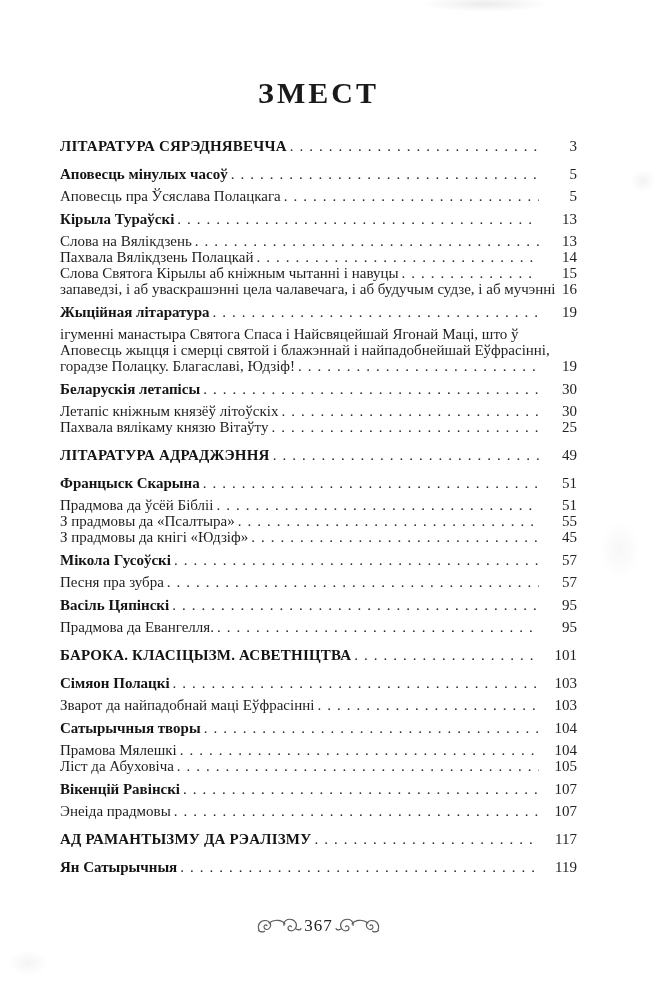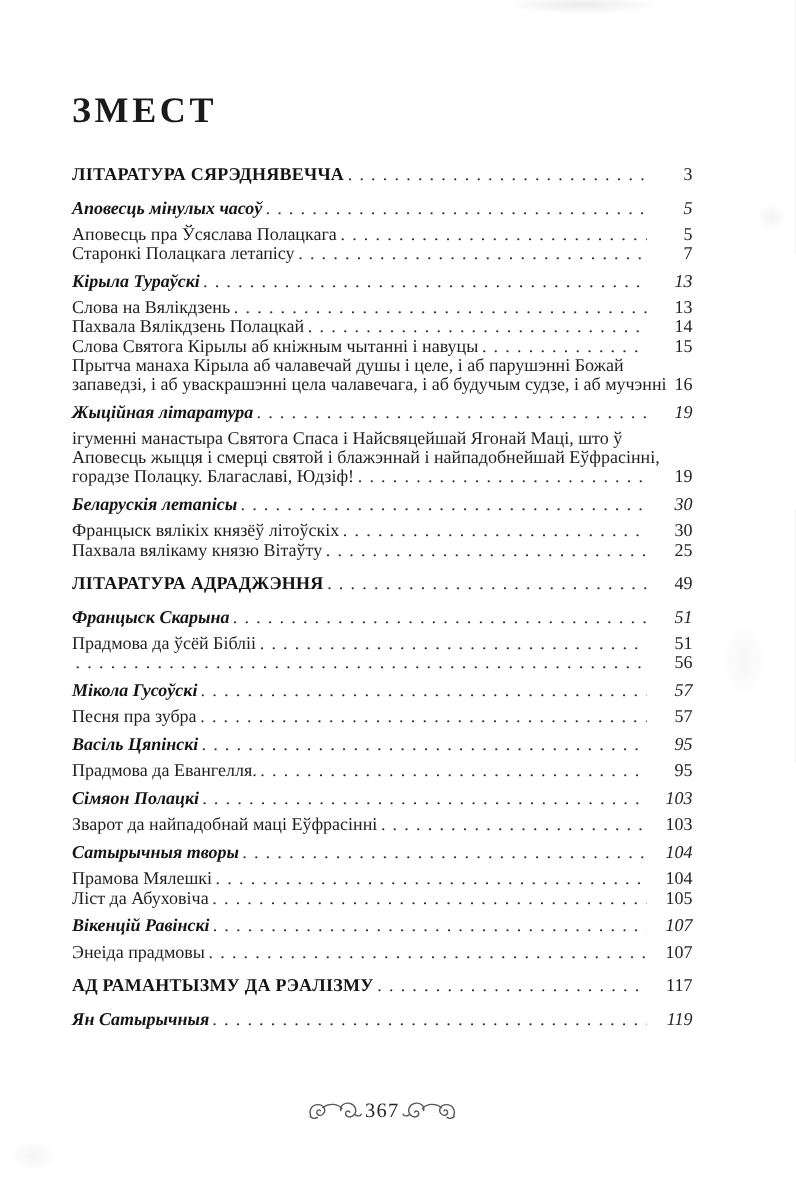--- a/index.html
+++ b/index.html
@@ -14,20 +14,21 @@
     font-family: "Liberation Serif", "DejaVu Serif", serif;
     color: #1e1e1e;
     overflow: hidden;
   }
   .toc-title {
     margin: 0 0 16px 0;
     font-size: 30px;
     line-height: 34px;
     font-weight: 700;
     letter-spacing: 3px;
+    text-align: center;
     color: #1a1a1a;
   }
   .toc {
     display: flex;
     flex-direction: column;
     font-size: 15px;
     line-height: 16px;
   }
   .toc-row {
     display: flex;
@@ -55,21 +56,21 @@
     padding-left: 4px;
     color: #222;
   }
   .pre-line {
     white-space: nowrap;
     min-width: 0;
   }
   
   .section { margin-top: 12px; margin-bottom: 5px; }
   .section .label, .section.pre-line { font-weight: 700; letter-spacing: 0.2px; color: #141414; }
-  .author { margin-top: 7px; margin-bottom: 6px; font-style: italic; }
+  .author { margin-top: 7px; margin-bottom: 6px; }
   .author .label, .author.pre-line { font-weight: 700; color: #141414; }
   .work { margin: 0; }
 
   .footer {
     position: absolute;
     left: 60px;
     width: 517px;
     top: 916px;
     display: flex;
     align-items: center;
@@ -114,46 +115,40 @@
       <div class="toc-row author">
     <span class="label">Аповесць мінулых часоў</span>
     <span class="dots"></span>
     <span class="num">5</span>
   </div>
       <div class="toc-row work">
     <span class="label">Аповесць пра Ўсяслава Полацкага</span>
     <span class="dots"></span>
     <span class="num">5</span>
   </div>
-      <div class="toc-row work">
-    <span class="label">Старонкі Полацкага летапісу</span>
-    <span class="dots"></span>
-    <span class="num">7</span>
-  </div>
       <div class="toc-row author">
     <span class="label">Кірыла Тураўскі</span>
     <span class="dots"></span>
     <span class="num">13</span>
   </div>
       <div class="toc-row work">
     <span class="label">Слова на Вялікдзень</span>
     <span class="dots"></span>
     <span class="num">13</span>
   </div>
       <div class="toc-row work">
     <span class="label">Пахвала Вялікдзень Полацкай</span>
     <span class="dots"></span>
     <span class="num">14</span>
   </div>
       <div class="toc-row work">
     <span class="label">Слова Святога Кірылы аб кніжным чытанні і навуцы</span>
     <span class="dots"></span>
     <span class="num">15</span>
   </div>
-      <div class="pre-line work first-pre">Прытча манаха Кірыла аб чалавечай душы і целе, і аб парушэнні Божай</div>
       <div class="toc-row work continuation">
     <span class="label">запаведзі, і аб уваскрашэнні цела чалавечага, і аб будучым судзе, і аб мучэнні</span>
     <span class="dots"></span>
     <span class="num">16</span>
   </div>
       <div class="toc-row author">
     <span class="label">Жыційная літаратура</span>
     <span class="dots"></span>
     <span class="num">19</span>
   </div>
@@ -163,21 +158,21 @@
     <span class="label">горадзе Полацку. Благаславі, Юдзіф!</span>
     <span class="dots"></span>
     <span class="num">19</span>
   </div>
       <div class="toc-row author">
     <span class="label">Беларускія летапісы</span>
     <span class="dots"></span>
     <span class="num">30</span>
   </div>
       <div class="toc-row work">
-    <span class="label">Францыск вялікіх князёў літоўскіх</span>
+    <span class="label">Летапіс кніжным князёў літоўскіх</span>
     <span class="dots"></span>
     <span class="num">30</span>
   </div>
       <div class="toc-row work">
     <span class="label">Пахвала вялікаму князю Вітаўту</span>
     <span class="dots"></span>
     <span class="num">25</span>
   </div>
       <div class="toc-row section">
     <span class="label">ЛІТАРАТУРА АДРАДЖЭННЯ</span>
@@ -188,42 +183,53 @@
     <span class="label">Францыск Скарына</span>
     <span class="dots"></span>
     <span class="num">51</span>
   </div>
       <div class="toc-row work">
     <span class="label">Прадмова да ўсёй Бібліі</span>
     <span class="dots"></span>
     <span class="num">51</span>
   </div>
       <div class="toc-row work">
-    <span class="dots"></span>
-    <span class="num">56</span>
+    <span class="label">З прадмовы да «Псалтыра»</span>
+    <span class="dots"></span>
+    <span class="num">55</span>
+  </div>
+      <div class="toc-row work">
+    <span class="label">З прадмовы да кнігі «Юдзіф»</span>
+    <span class="dots"></span>
+    <span class="num">45</span>
   </div>
       <div class="toc-row author">
     <span class="label">Мікола Гусоўскі</span>
     <span class="dots"></span>
     <span class="num">57</span>
   </div>
       <div class="toc-row work">
     <span class="label">Песня пра зубра</span>
     <span class="dots"></span>
     <span class="num">57</span>
   </div>
       <div class="toc-row author">
     <span class="label">Васіль Цяпінскі</span>
     <span class="dots"></span>
     <span class="num">95</span>
   </div>
       <div class="toc-row work">
     <span class="label">Прадмова да Евангелля.</span>
     <span class="dots"></span>
     <span class="num">95</span>
+  </div>
+      <div class="toc-row section">
+    <span class="label">БАРОКА. КЛАСІЦЫЗМ. АСВЕТНІЦТВА</span>
+    <span class="dots"></span>
+    <span class="num">101</span>
   </div>
       <div class="toc-row author">
     <span class="label">Сімяон Полацкі</span>
     <span class="dots"></span>
     <span class="num">103</span>
   </div>
       <div class="toc-row work">
     <span class="label">Зварот да найпадобнай маці Еўфрасінні</span>
     <span class="dots"></span>
     <span class="num">103</span>

